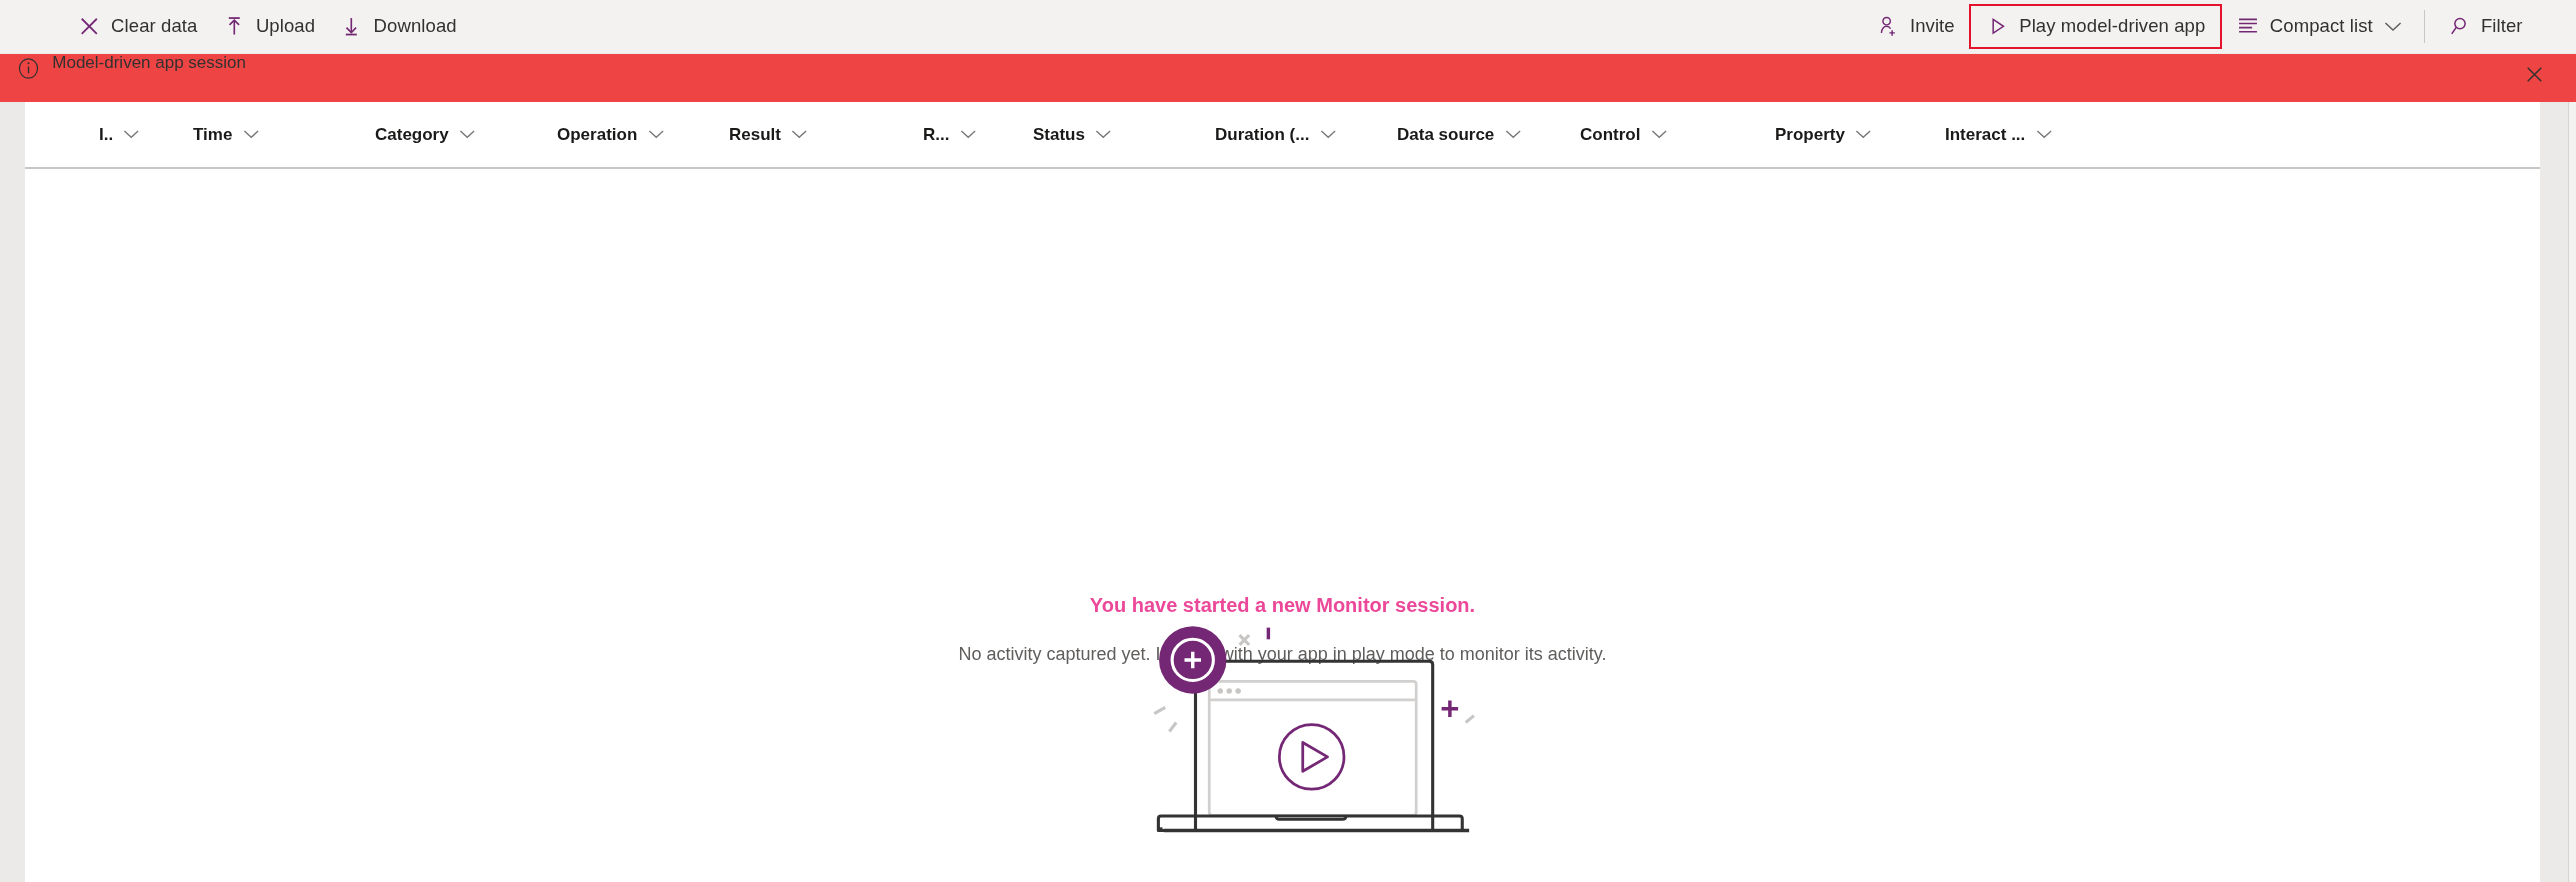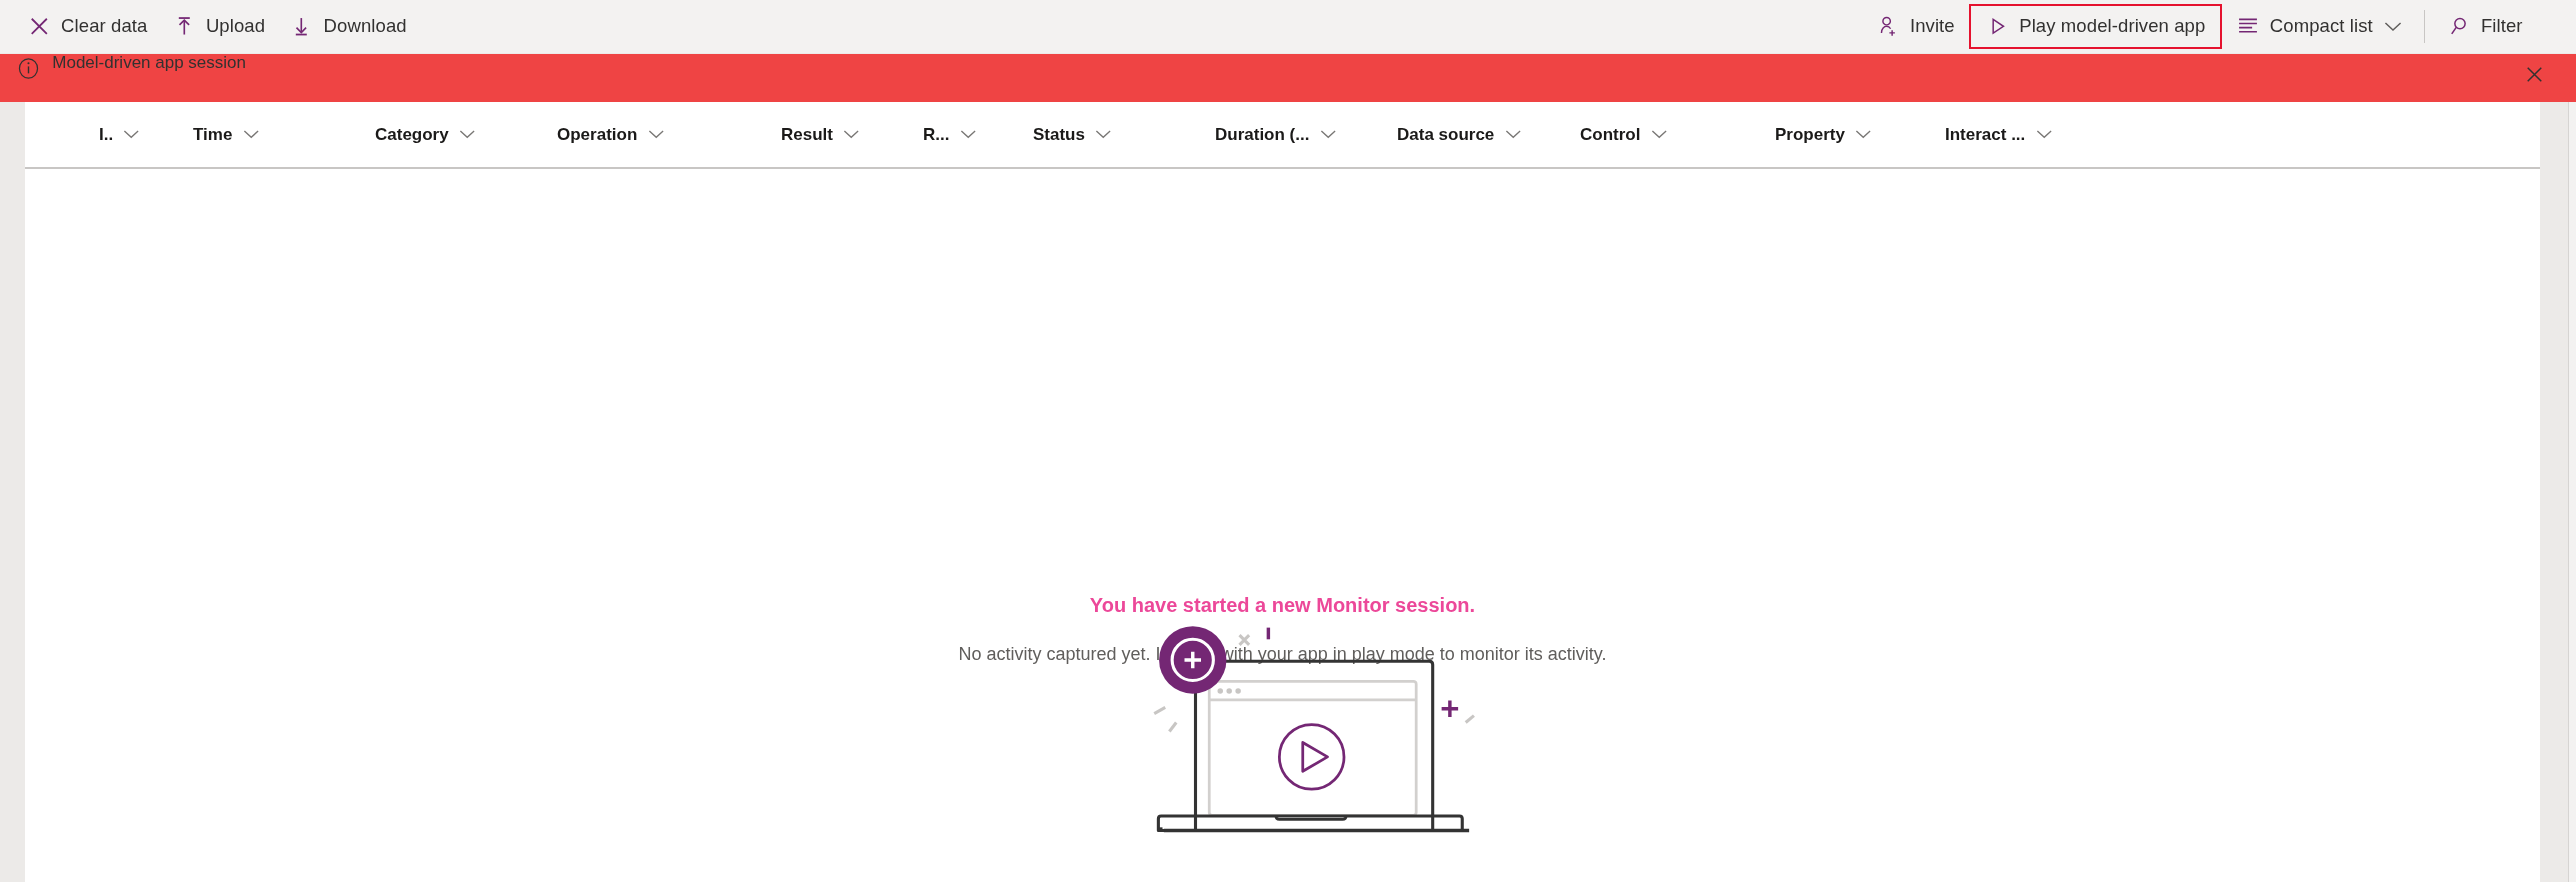--- a/index.html
+++ b/index.html
@@ -23,21 +23,22 @@
     left: 0; top: 0;
     width: 2576px;
     height: 53px;
     background: #f3f2f1;
     display: flex;
     align-items: center;
   }
   #toolbar-left {
     display: flex;
     align-items: flex-start;
-    padding-left: 15px;
+    padding-left: 25px;
+    margin-left: 40px;
   }
   #toolbar-right {
     margin-left: auto;
     display: flex;
     align-items: center;
     padding-right: 41px;
   }
   .cmd {
     display: flex;
     align-items: center;
@@ -348,21 +349,21 @@
 
       <div class="col-head" style="left:532px">
         <span class="col-head-label">Operation</span>
         <span class="col-chev">
           <svg width="16.5" height="10.3" viewBox="0 0 24 15">
               <path d="M2 3 L12 12 L22 3" stroke="#797775" stroke-width="2" fill="none"></path>
             </svg>
         </span>
       </div>
 
-      <div class="col-head" style="left:756px">
+      <div class="col-head" style="left:704px">
         <span class="col-head-label">Result</span>
         <span class="col-chev">
           <svg width="16.5" height="10.3" viewBox="0 0 24 15">
               <path d="M2 3 L12 12 L22 3" stroke="#797775" stroke-width="2" fill="none"></path>
             </svg>
         </span>
       </div>
 
       <div class="col-head" style="left:898px">
         <span class="col-head-label">R...</span>

